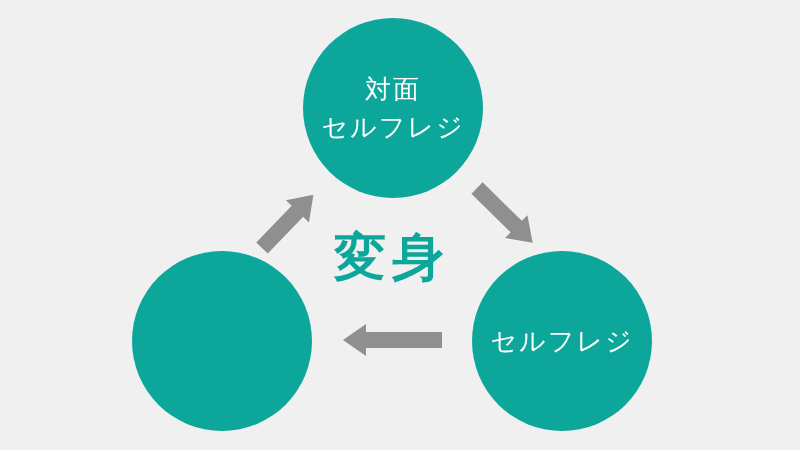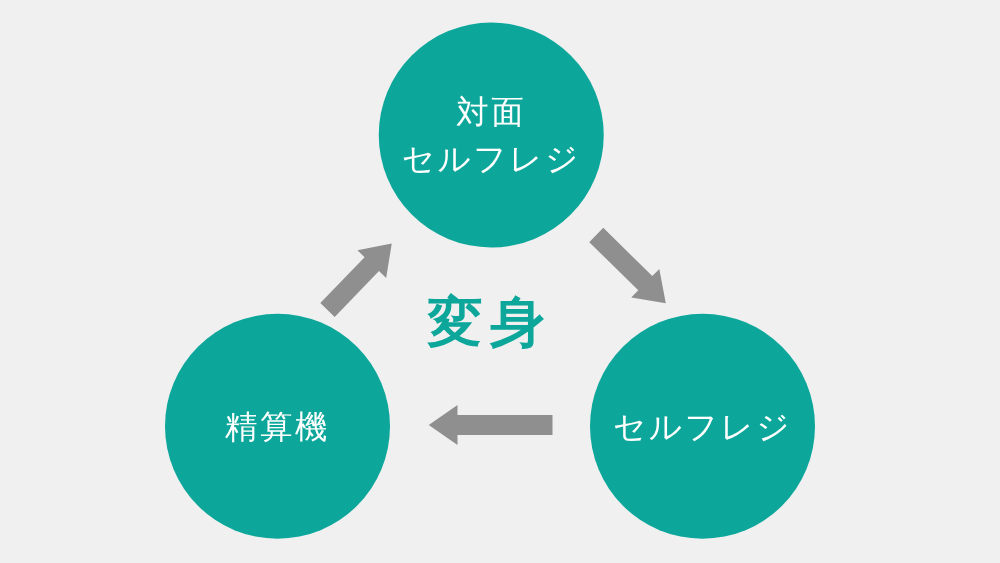--- a/index.html
+++ b/index.html
@@ -19,21 +19,21 @@
     display:flex;flex-direction:column;align-items:center;justify-content:center;
     text-align:left;
     font-size:26px;line-height:38px;font-weight:300;letter-spacing:2px;
   }
   .node-top{left:303px;top:18px;}
   .node-bl{left:132px;top:251px;}
   .node-br{left:472px;top:251px;}
   .center-label{
     position:absolute;left:392px;top:258px;
     transform:translate(-50%,-50%);
-    font-size:44px;font-weight:700;letter-spacing:6px;
+    font-size:52px;font-weight:700;letter-spacing:6px;
     color:var(--center-text,#0CA79A);
     white-space:nowrap;
   }
 </style>
 </head>
 <body>
 
 <div class="stage">
 
   <svg class="arrows" viewBox="0 0 800 450" aria-hidden="true">
@@ -48,18 +48,17 @@
   <div class="node node-top">
     <span>対面</span>
     <span>セルフレジ</span>
   </div>
 
   <div class="node node-br">
     <span>セルフレジ</span>
   </div>
 
   <div class="node node-bl">
-    <span>精算機</span>
   </div>
 
   <div class="center-label">変身</div>
 
 </div>
 
 </body></html>

